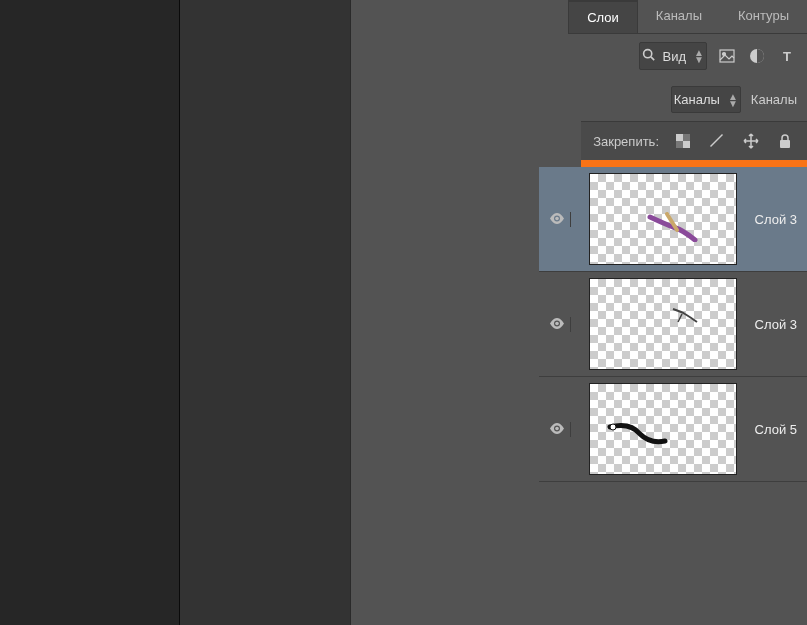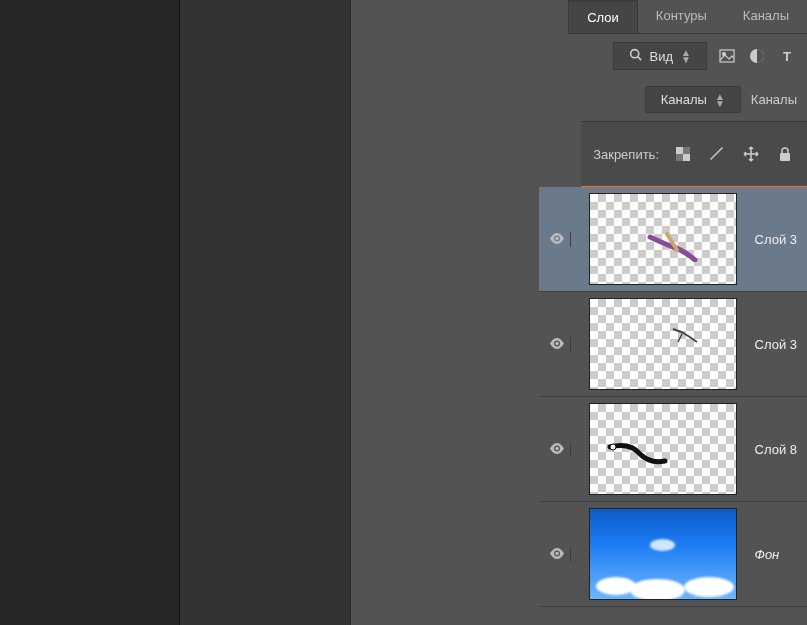--- a/index.html
+++ b/index.html
@@ -52,21 +52,21 @@
       display: flex;
       align-items: center;
       padding: 8px 10px;
       gap: 10px;
     }
 
     .dropdown {
       background: #454545;
       border: 1px solid #3a3a3a;
       color: #ddd;
-      padding: 5px 15px;
+      padding: 5px 2px;
       display: flex;
       align-items: center;
       gap: 8px;
       cursor: pointer;
       flex: 1;
       border-radius: 2px;
     }
     .dropdown .arrows {
       margin-left: auto;
       font-size: 10px;
@@ -78,24 +78,24 @@
       width: 20px; height: 20px;
       display: flex; align-items: center; justify-content: center;
       color: #ccc;
       cursor: pointer;
     }
 
     .lock-row {
       display: flex;
       align-items: center;
       gap: 14px;
-      padding: 22px 12px;
+      padding: 9px 12px;
       background: #4a4a4a;
       border-top: 1px solid #3a3a3a;
-      border-bottom: 1px solid #f97316;
+      border-bottom: 7px solid #f97316;
     }
 
     .layers { flex: 1; overflow: hidden; }
     .layer {
       display: flex;
       align-items: center;
       border-bottom: 1px solid #3e3e3e;
       padding: 6px 10px;
       gap: 18px;
       background: #535353;
@@ -152,22 +152,22 @@
 <body>
 
 <div class="canvas-area">
   <div class="canvas-left"></div>
   <div class="canvas-right"></div>
 </div>
 
 <div class="panel">
   <div class="tabs">
     <div class="tab active">Слои</div>
+    <div class="tab">Каналы</div>
     <div class="tab">Контуры</div>
-    <div class="tab">Каналы</div>
   </div>
 
   <div class="row">
     <div class="dropdown">
       <span>
         <svg width="13" height="13" viewBox="0 0 16 16" fill="none" stroke="#ccc" stroke-width="2">
           <circle cx="7" cy="7" r="5"></circle>
             <line x1="11" y1="11" x2="15" y2="15"></line>
         </svg>
       </span>
@@ -268,34 +268,17 @@
             <circle cx="8" cy="5.5" r="1.8"></circle>
           </svg>
       </div>
       <div class="thumb-wrap">
         <div class="checker"></div>
         <svg class="bird bird3" viewBox="0 0 65 30">
           <path d="M5 8 Q25 3 35 15 Q45 25 60 22" stroke="#111" stroke-width="5" fill="none" stroke-linecap="round"></path>
           <circle cx="8" cy="8" r="3" fill="#fff" stroke="#111"></circle>
         </svg>
       </div>
-      <div class="layer-name">Слой 8</div>
-    </div>
-
-    <div class="layer bg">
-      <div class="eye">
-        <svg width="16" height="11" viewBox="0 0 16 11" fill="#bbb">
-            <path d="M8 0C4 0 1 5.5 1 5.5S4 11 8 11s7-5.5 7-5.5S12 0 8 0zm0 8.5a3 3 0 110-6 3 3 0 010 6z"></path>
-            <circle cx="8" cy="5.5" r="1.8"></circle>
-          </svg>
-      </div>
-      <div class="thumb-wrap">
-        <div class="sky">
-          <div class="cloud" style="width:40px;height:18px;bottom:4px;left:6px;"></div>
-          <div class="cloud" style="width:55px;height:22px;bottom:-2px;left:40px;"></div>
-          <div class="cloud" style="width:50px;height:20px;bottom:2px;right:2px;"></div>
-          <div class="cloud" style="width:25px;height:12px;top:30px;left:60px;opacity:.8;"></div>
-        </div>
-      </div>
-      <div class="layer-name">Фон</div>
-    </div>
+      <div class="layer-name">Слой 5</div>
+    </div>
+
   </div>
 </div>
 
 </body></html>

